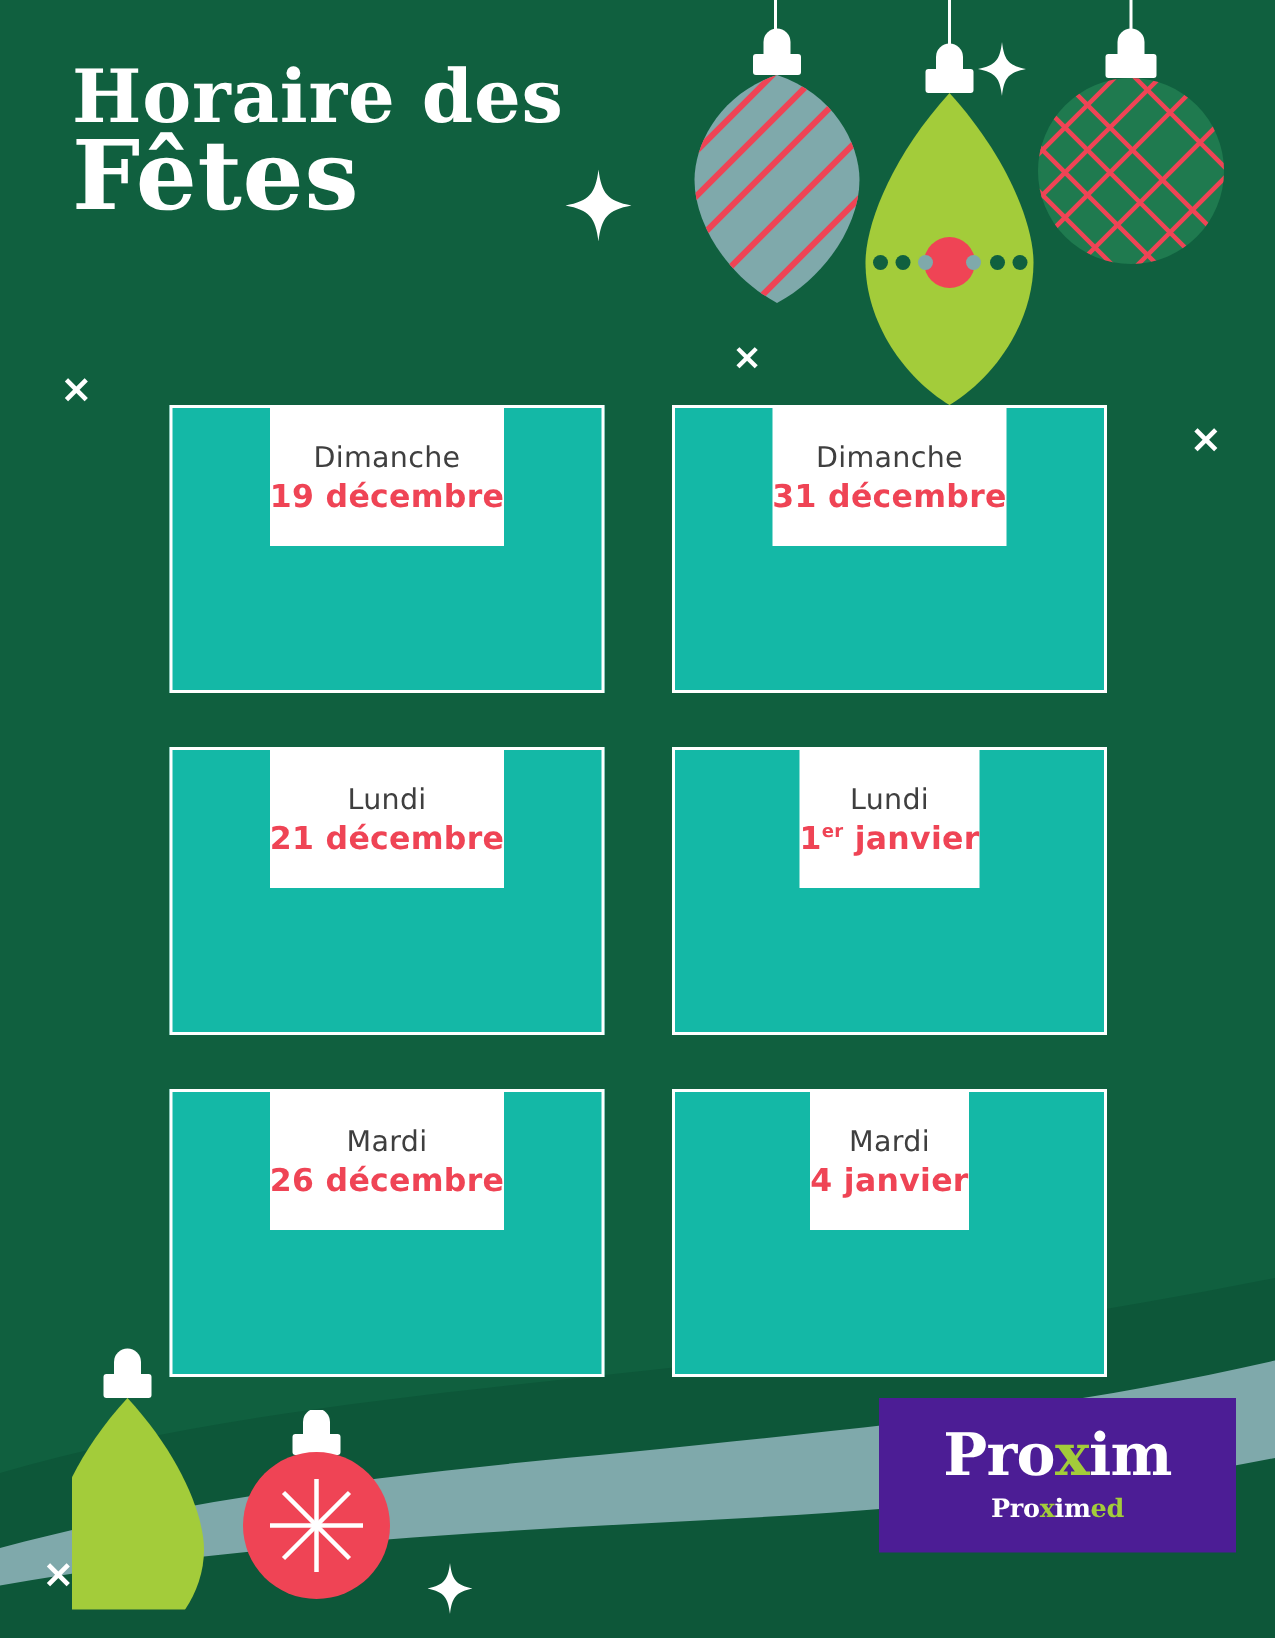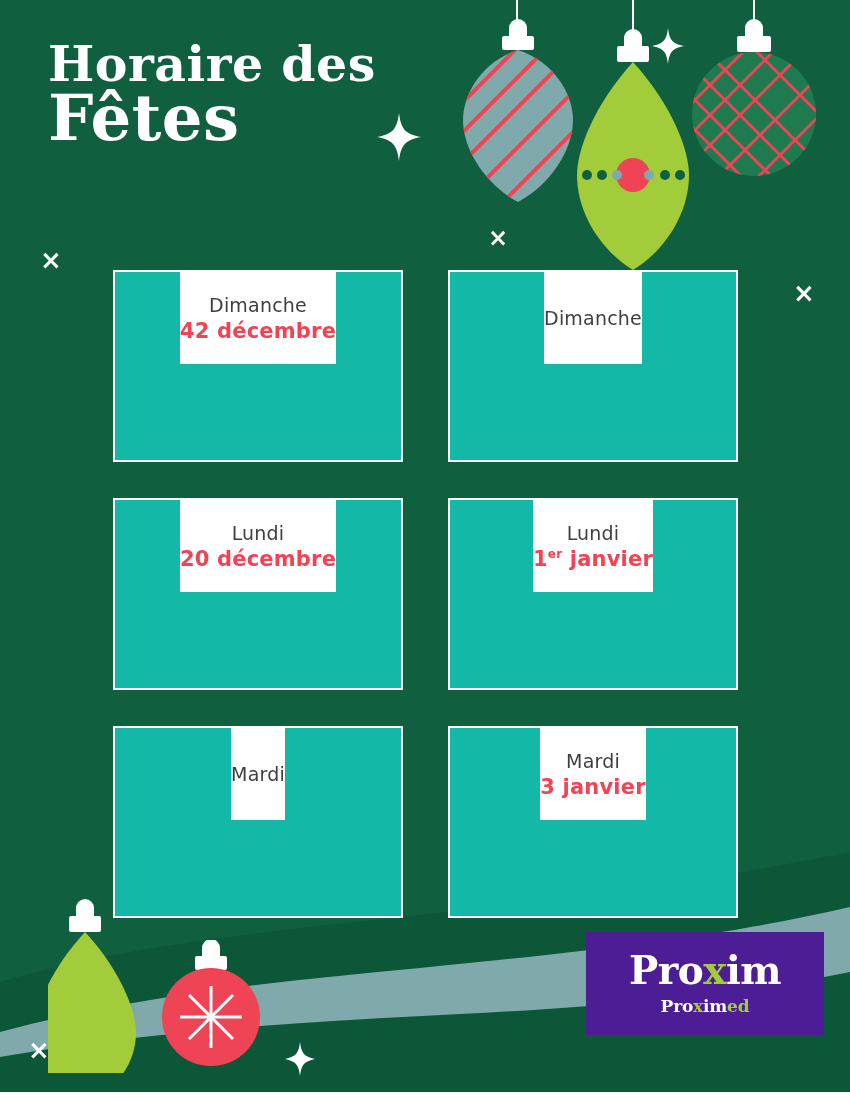--- a/index.html
+++ b/index.html
@@ -257,69 +257,71 @@
   <div class="mark" style="left:40px; top:245px; font-size:26px;">×</div>
   <div class="mark" style="left:488px; top:224px; font-size:24px;">×</div>
   <div class="mark" style="left:793px; top:278px; font-size:26px;">×</div>
   <div class="mark" style="left:28px; top:1035px; font-size:26px;">×</div>
 
   <div class="cards">
 
     <div class="card">
       <div class="card-head">
         <div class="card-day">Dimanche</div>
-        <div class="card-date">42 décembre</div>
+        <div class="card-date">19 décembre</div>
       </div>
       <div class="card-body">
         <div class="write-line"></div>
       </div>
     </div>
 
     <div class="card">
       <div class="card-head">
         <div class="card-day">Dimanche</div>
+        <div class="card-date">31 décembre</div>
       </div>
       <div class="card-body">
         <div class="write-line"></div>
       </div>
     </div>
 
     <div class="card">
       <div class="card-head">
         <div class="card-day">Lundi</div>
-        <div class="card-date">20 décembre</div>
+        <div class="card-date">21 décembre</div>
       </div>
       <div class="card-body">
         <div class="write-line"></div>
       </div>
     </div>
 
     <div class="card">
       <div class="card-head">
         <div class="card-day">Lundi</div>
         <div class="card-date"><span>1</span><sup>er</sup><span> janvier</span></div>
       </div>
       <div class="card-body">
         <div class="write-line"></div>
       </div>
     </div>
 
     <div class="card">
       <div class="card-head">
         <div class="card-day">Mardi</div>
+        <div class="card-date">26 décembre</div>
       </div>
       <div class="card-body">
         <div class="write-line"></div>
       </div>
     </div>
 
     <div class="card">
       <div class="card-head">
         <div class="card-day">Mardi</div>
-        <div class="card-date">3 janvier</div>
+        <div class="card-date">4 janvier</div>
       </div>
       <div class="card-body">
         <div class="write-line"></div>
       </div>
     </div>
 
   </div>
 
   <div class="logo-box">
     <div class="logo-main"><span>Pro</span><span class="x-green">x</span><span>im</span></div>

